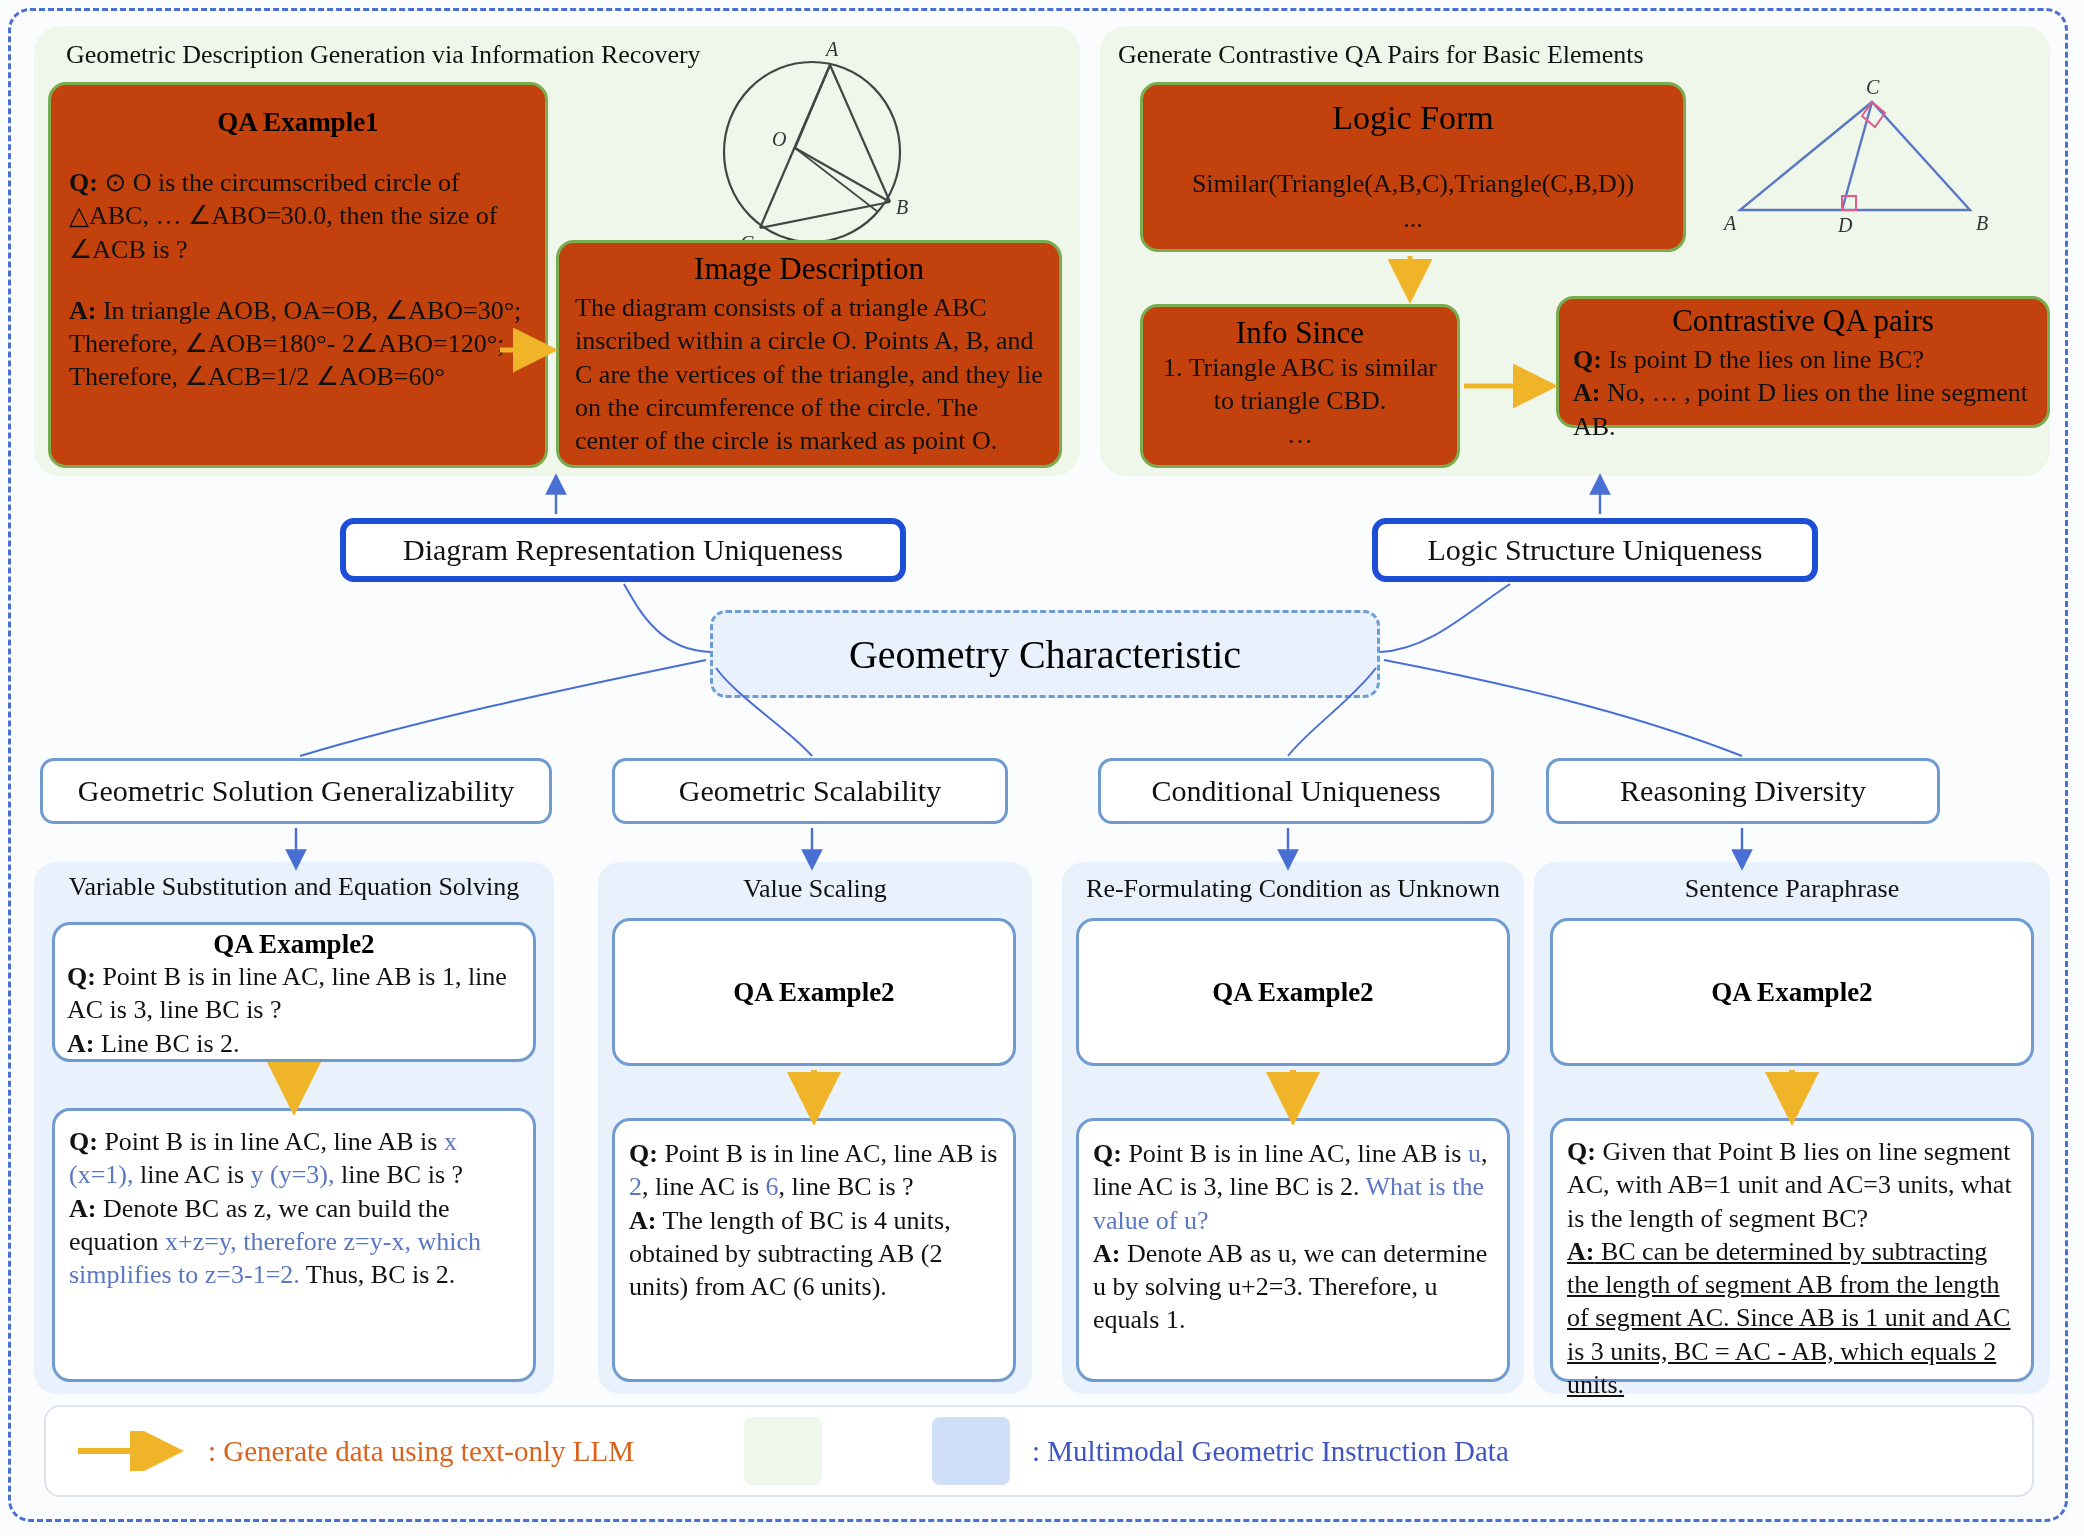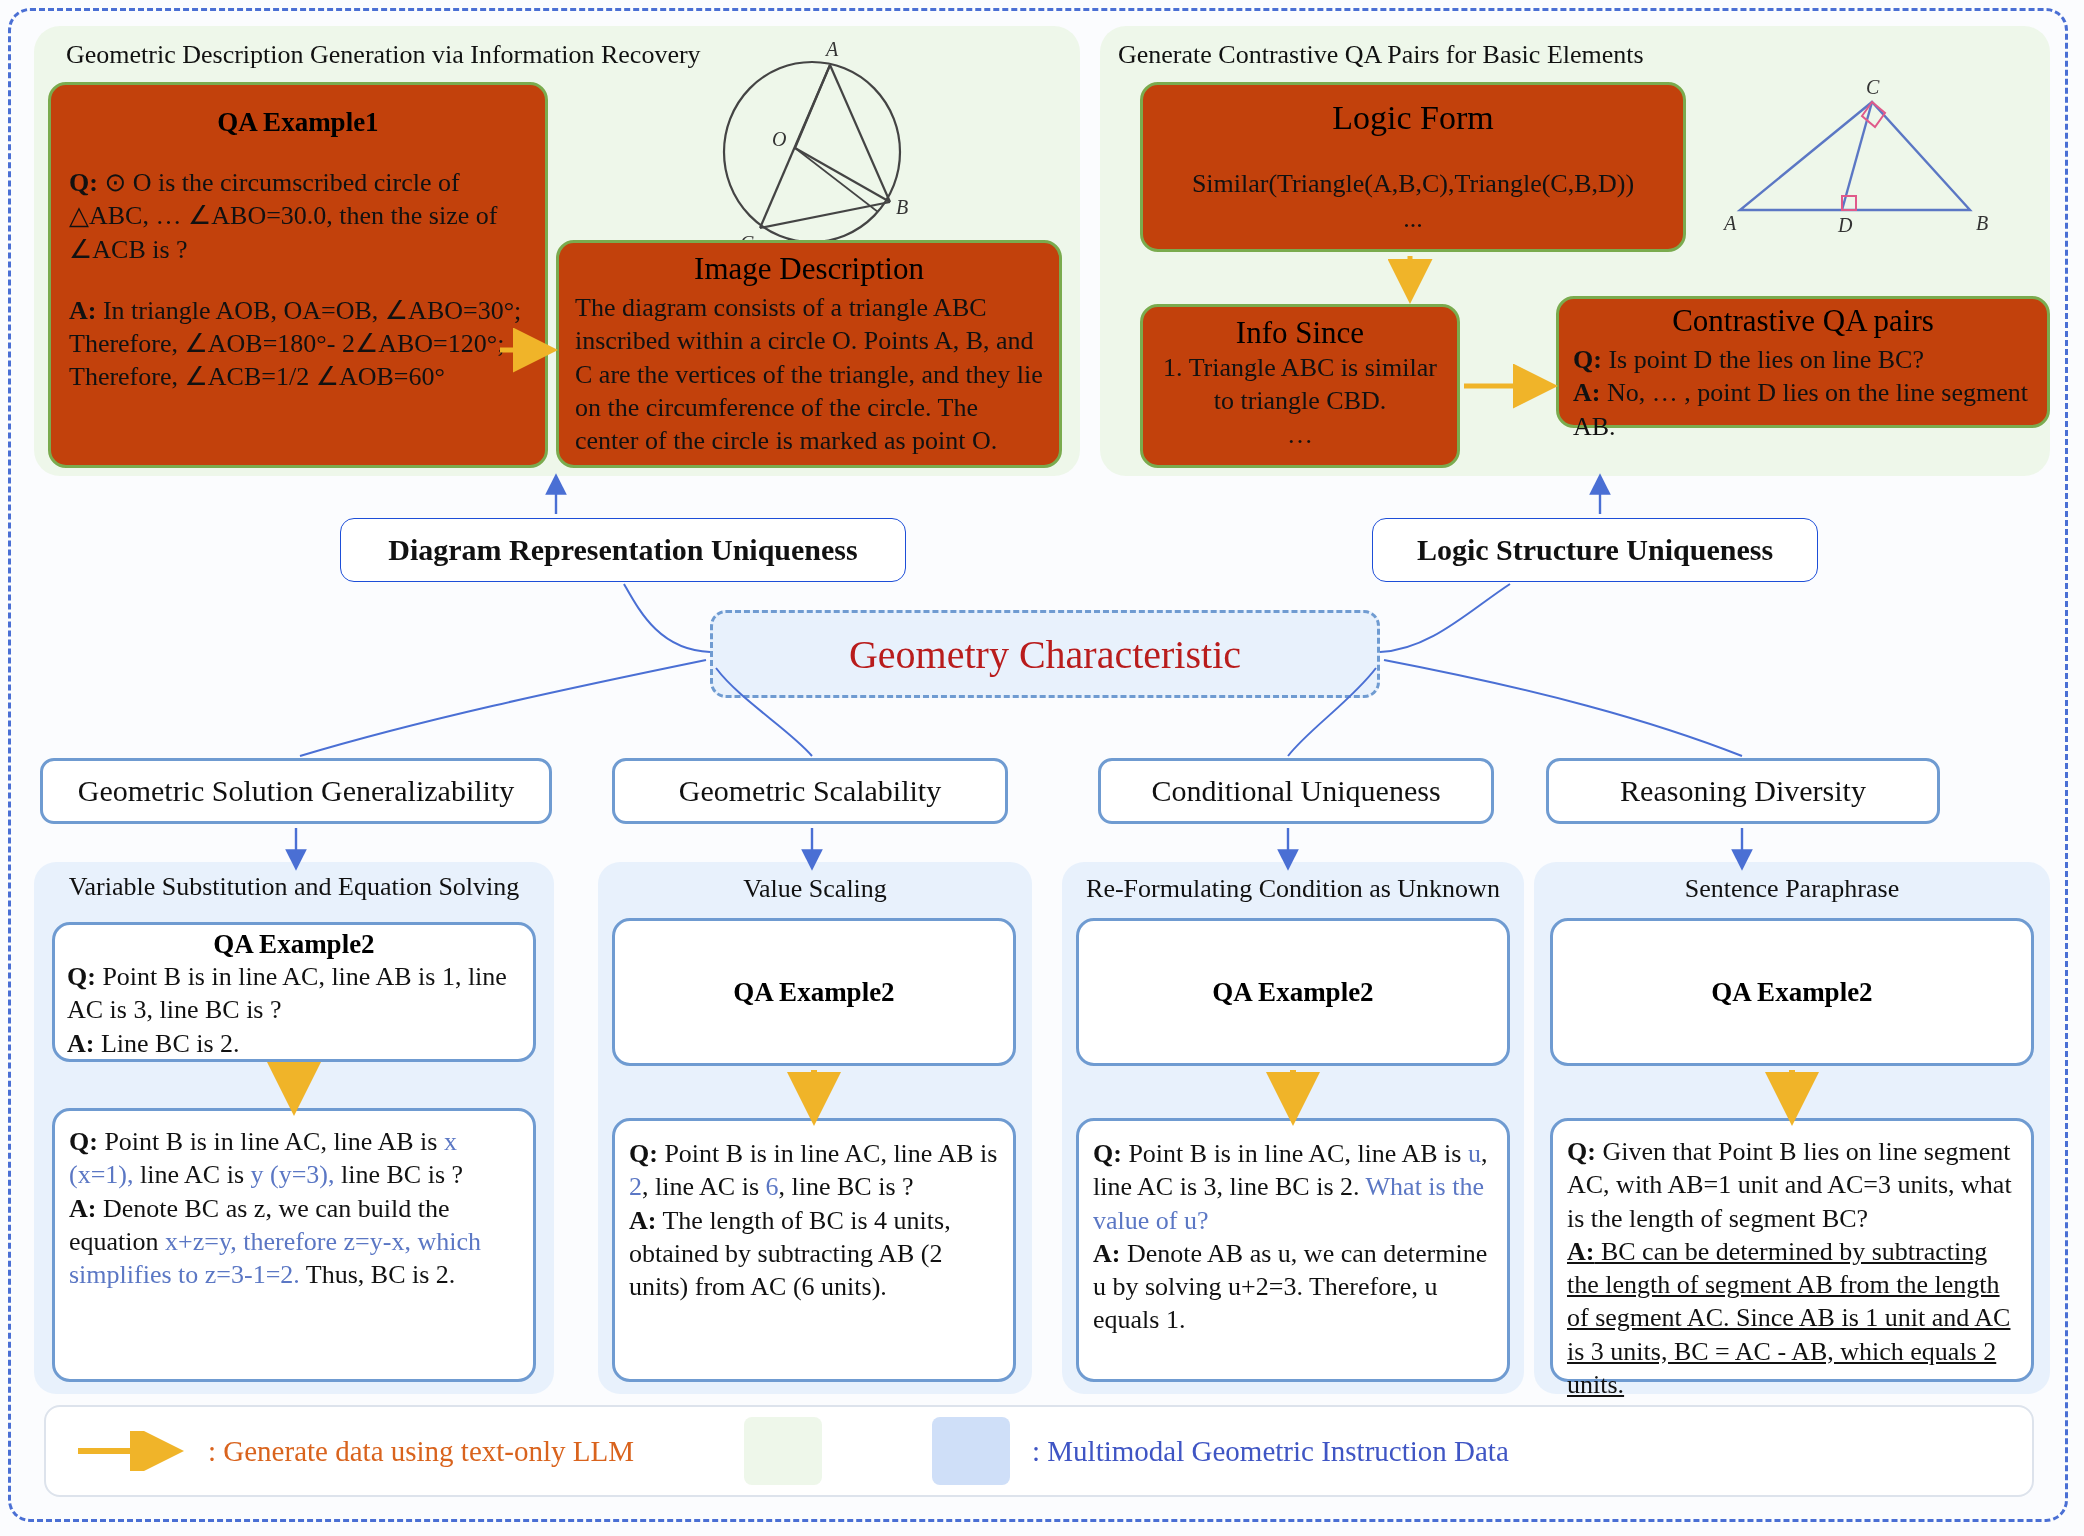--- a/index.html
+++ b/index.html
@@ -40,28 +40,28 @@
   .body-text{font-size:26px;line-height:1.28;color:#111;}
   .ctr{text-align:center;}
   .blue-t{color:#5b77c4;}
   .bold{font-weight:bold;}
 
   
   .center-node{
     position:absolute;background:#e8f1fc;border:3px dashed #6f9bd1;border-radius:16px;
     display:flex;align-items:center;justify-content:center;box-sizing:border-box;
   }
-  .center-node span{font-size:40px;color:#b91c1c;}
+  .center-node span{font-size:40px;color:#000000;}
 
   
   .pill{
     position:absolute;background:#fff;border-radius:14px;box-sizing:border-box;
     display:flex;align-items:center;justify-content:center;
   }
-  .pill.green{border:1px solid #1d4ed8;font-weight:bold;}
+  .pill.green{border:6px solid #1d4ed8;}
   .pill.blue{border:3px solid #6f9bd1;}
   .pill span{font-size:30px;color:#111;white-space:nowrap;}
 
   
   .legend{
     position:absolute;left:44px;top:1405px;width:1990px;height:92px;
     background:#fff;border:2px solid #dde3ec;border-radius:16px;box-sizing:border-box;
     display:flex;align-items:center;
   }
   .legend-text{font-size:29px;white-space:nowrap;}

